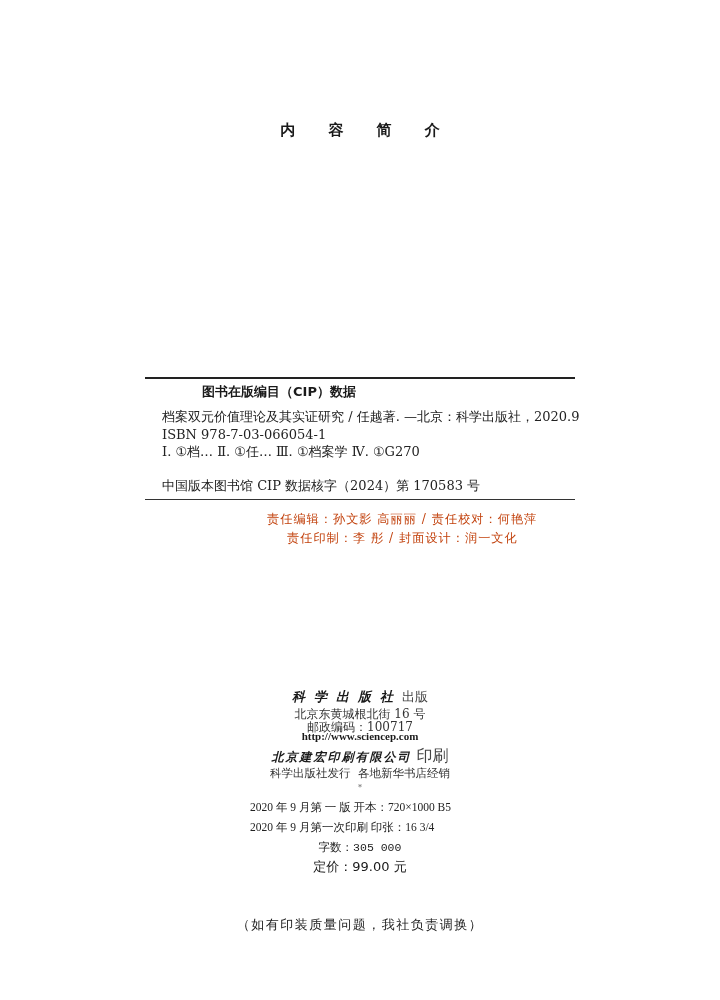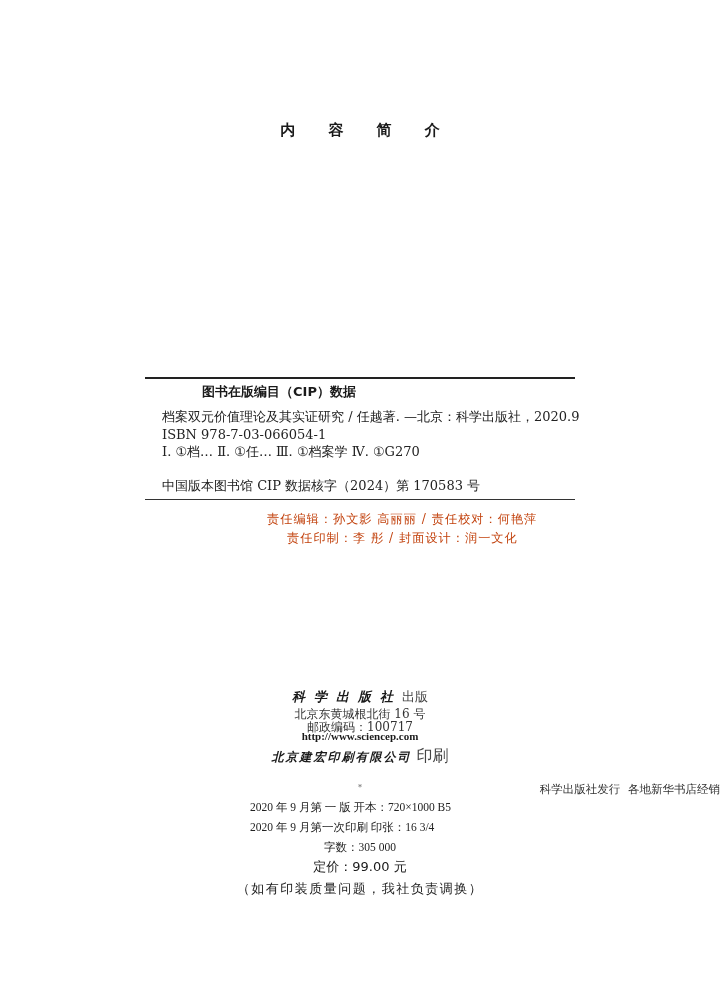--- a/index.html
+++ b/index.html
@@ -127,20 +127,21 @@
     }
     .price {
       font-family: "DejaVu Sans", "Liberation Sans", sans-serif;
       font-size: 13px;
       font-weight: normal;
     }
     .notice {
       font-size: 13px;
       letter-spacing: 1.5px;
       color: #222;
+      margin-top: 36px;
     }
   </style>
 </head>
 <body>
 
 <div class="abs title">内 容 简 介</div>
 
 <div class="summary">
 </div>
 
@@ -158,20 +159,20 @@
 <div class="abs center-block" style="top:686px;">
   <span class="pub-name">科学出版社</span><span class="pub-suffix">出版</span>
 </div>
 <div class="abs center-block small-line" style="top:706px;">北京东黄城根北街 16 号</div>
 <div class="abs center-block small-line" style="top:719px;">邮政编码：100717</div>
 <div class="abs center-block url-line" style="top:730px;">http://www.sciencep.com</div>
 <div class="abs center-block" style="top:746px;">
   <span class="printer-name">北京建宏印刷有限公司</span>
   <span class="pub-suffix" style="font-size:16px;">印刷</span>
 </div>
-<div class="abs center-block dist-line" style="top:782px;text-align:right;">科学出版社发行   各地新华书店经销</div>
+<div class="abs center-block dist-line" style="top:766px;">科学出版社发行   各地新华书店经销</div>
 <div class="abs center-block star" style="top:783px;">*</div>
 
 <div class="abs edition-line" style="top:800px;">2020 年 9 月第  一  版   开本：720×1000   B5</div>
 <div class="abs edition-line" style="top:820px;">2020 年 9 月第一次印刷   印张：16 3/4</div>
-<div class="abs center-block edition-line" style="left:0; top:840px;">字数：305 000</div>
+<div class="abs center-block edition-line" style="left:0; top:840px;font-family:Liberation Mono, monospace;">字数：305 000</div>
 <div class="abs center-block price" style="top:858px;">定价：99.00 元</div>
 <div class="abs center-block notice" style="top:880px;">（如有印装质量问题，我社负责调换）</div>
 
 </body></html>

